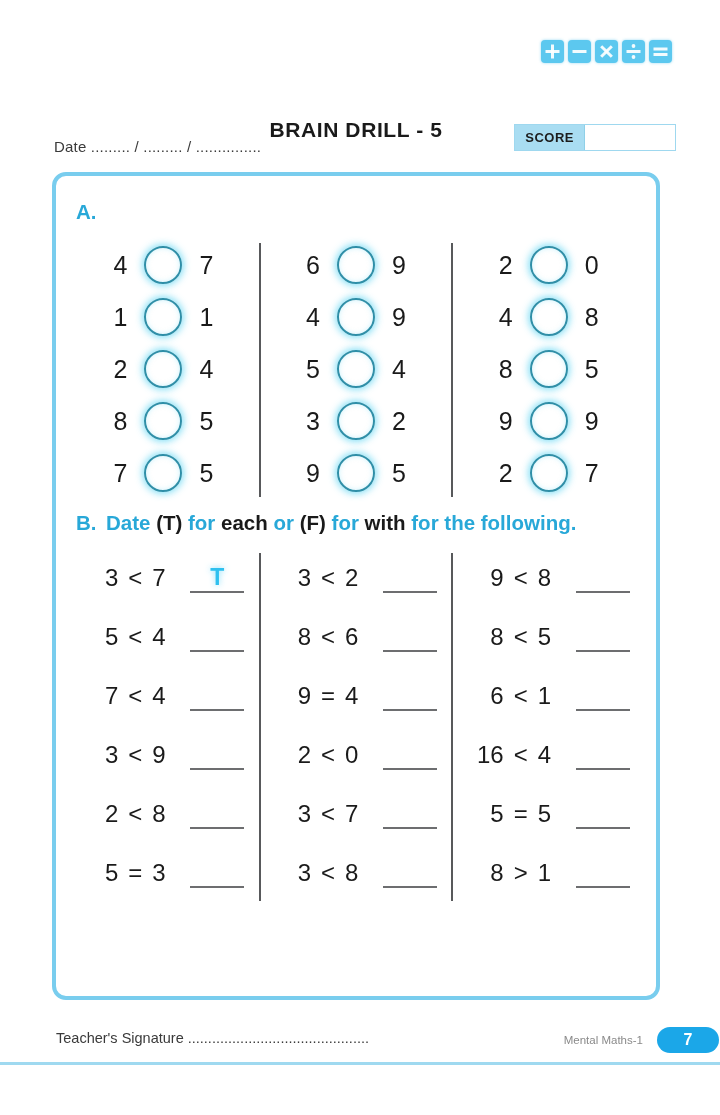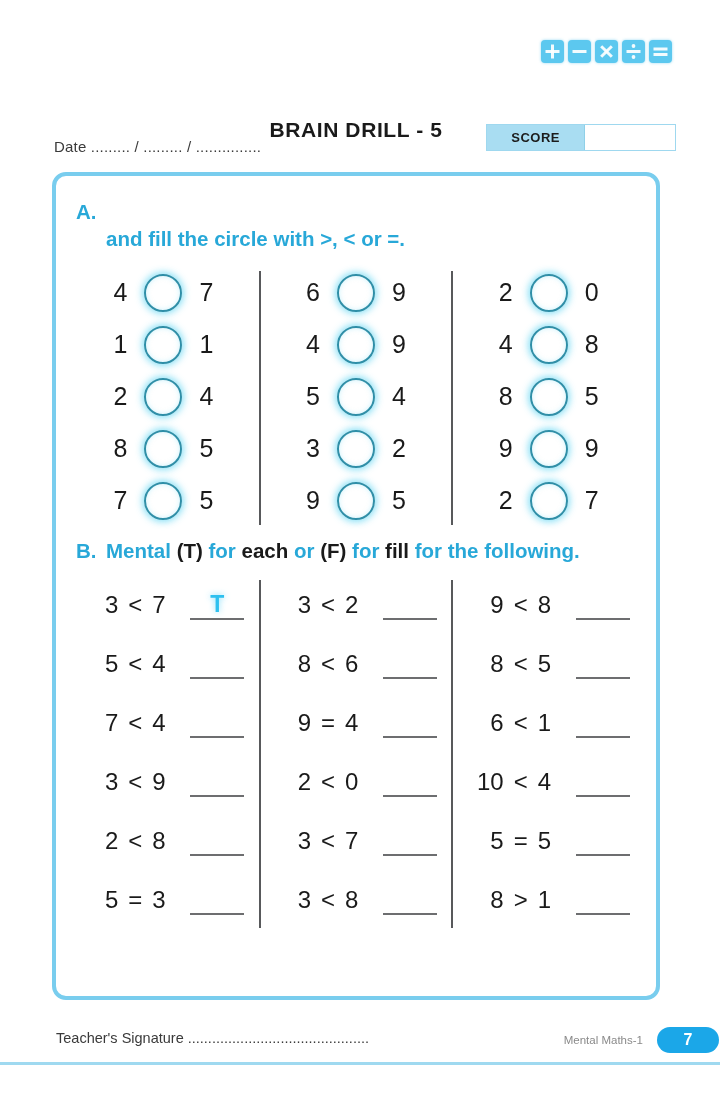--- a/index.html
+++ b/index.html
@@ -69,21 +69,21 @@
     border: 1px solid #9fd8ef;
     background: #ffffff;
     height: 25px;
   }
   .score-label {
     background: #a9ddf2;
     color: #1c1c1c;
     font-size: 13px;
     font-weight: bold;
     letter-spacing: .5px;
-    padding: 0 24px;
+    padding: 0 10px;
     display: flex;
     align-items: center;
     border-right: 1px solid #8fd0e8;
   }
   .score-field {
     width: 90px;
     background: #ffffff;
   }
 
   
@@ -276,21 +276,20 @@
     <div class="score-field"></div>
   </div>
 </div>
 
 <div class="panel">
 
   <div class="section-head" id="secA-head">
     <div class="sec-letter">A.</div>
     <div class="sec-text">
       <br>
-      <span>and fill the circle with &gt;, &lt; or =.</span>
     </div>
   </div>
 
   <div class="colgrid" id="secA-grid">
       <div class="col">
         <div class="pair-row">
           <span class="pair-num">4</span>
           <span class="circle"></span>
           <span class="pair-num">7</span>
         </div>
@@ -368,21 +367,21 @@
         <div class="pair-row">
           <span class="pair-num">2</span>
           <span class="circle"></span>
           <span class="pair-num">7</span>
         </div>
       </div>
     </div>
 
   <div class="section-head" id="secB-head">
     <div class="sec-letter">B.</div>
-    <div class="sec-text" id="secB-prompt"><span>Mental </span><span class="dark">(T)</span><span> for </span><span class="dark">each</span><span> or </span><span class="dark">(F)</span><span> for </span><span class="dark">fill</span><span> for the following.</span></div>
+    <div class="sec-text" id="secB-prompt"><span>Date </span><span class="dark">(T)</span><span> for </span><span class="dark">each</span><span> or </span><span class="dark">(F)</span><span> for </span><span class="dark">with</span><span> for the following.</span></div>
   </div>
 
   <div class="colgrid" id="secB-grid">
       <div class="col">
         <div class="tf-row">
           <span class="tf-left">3</span>
           <span class="tf-op">&lt;</span>
           <span class="tf-right">7</span>
           <span class="tf-blank">T</span>
         </div>
@@ -470,21 +469,21 @@
           <span class="tf-right">5</span>
           <span class="tf-blank"></span>
         </div>
         <div class="tf-row">
           <span class="tf-left">6</span>
           <span class="tf-op">&lt;</span>
           <span class="tf-right">1</span>
           <span class="tf-blank"></span>
         </div>
         <div class="tf-row">
-          <span class="tf-left">10</span>
+          <span class="tf-left">16</span>
           <span class="tf-op">&lt;</span>
           <span class="tf-right">4</span>
           <span class="tf-blank"></span>
         </div>
         <div class="tf-row">
           <span class="tf-left">5</span>
           <span class="tf-op">=</span>
           <span class="tf-right">5</span>
           <span class="tf-blank"></span>
         </div>

